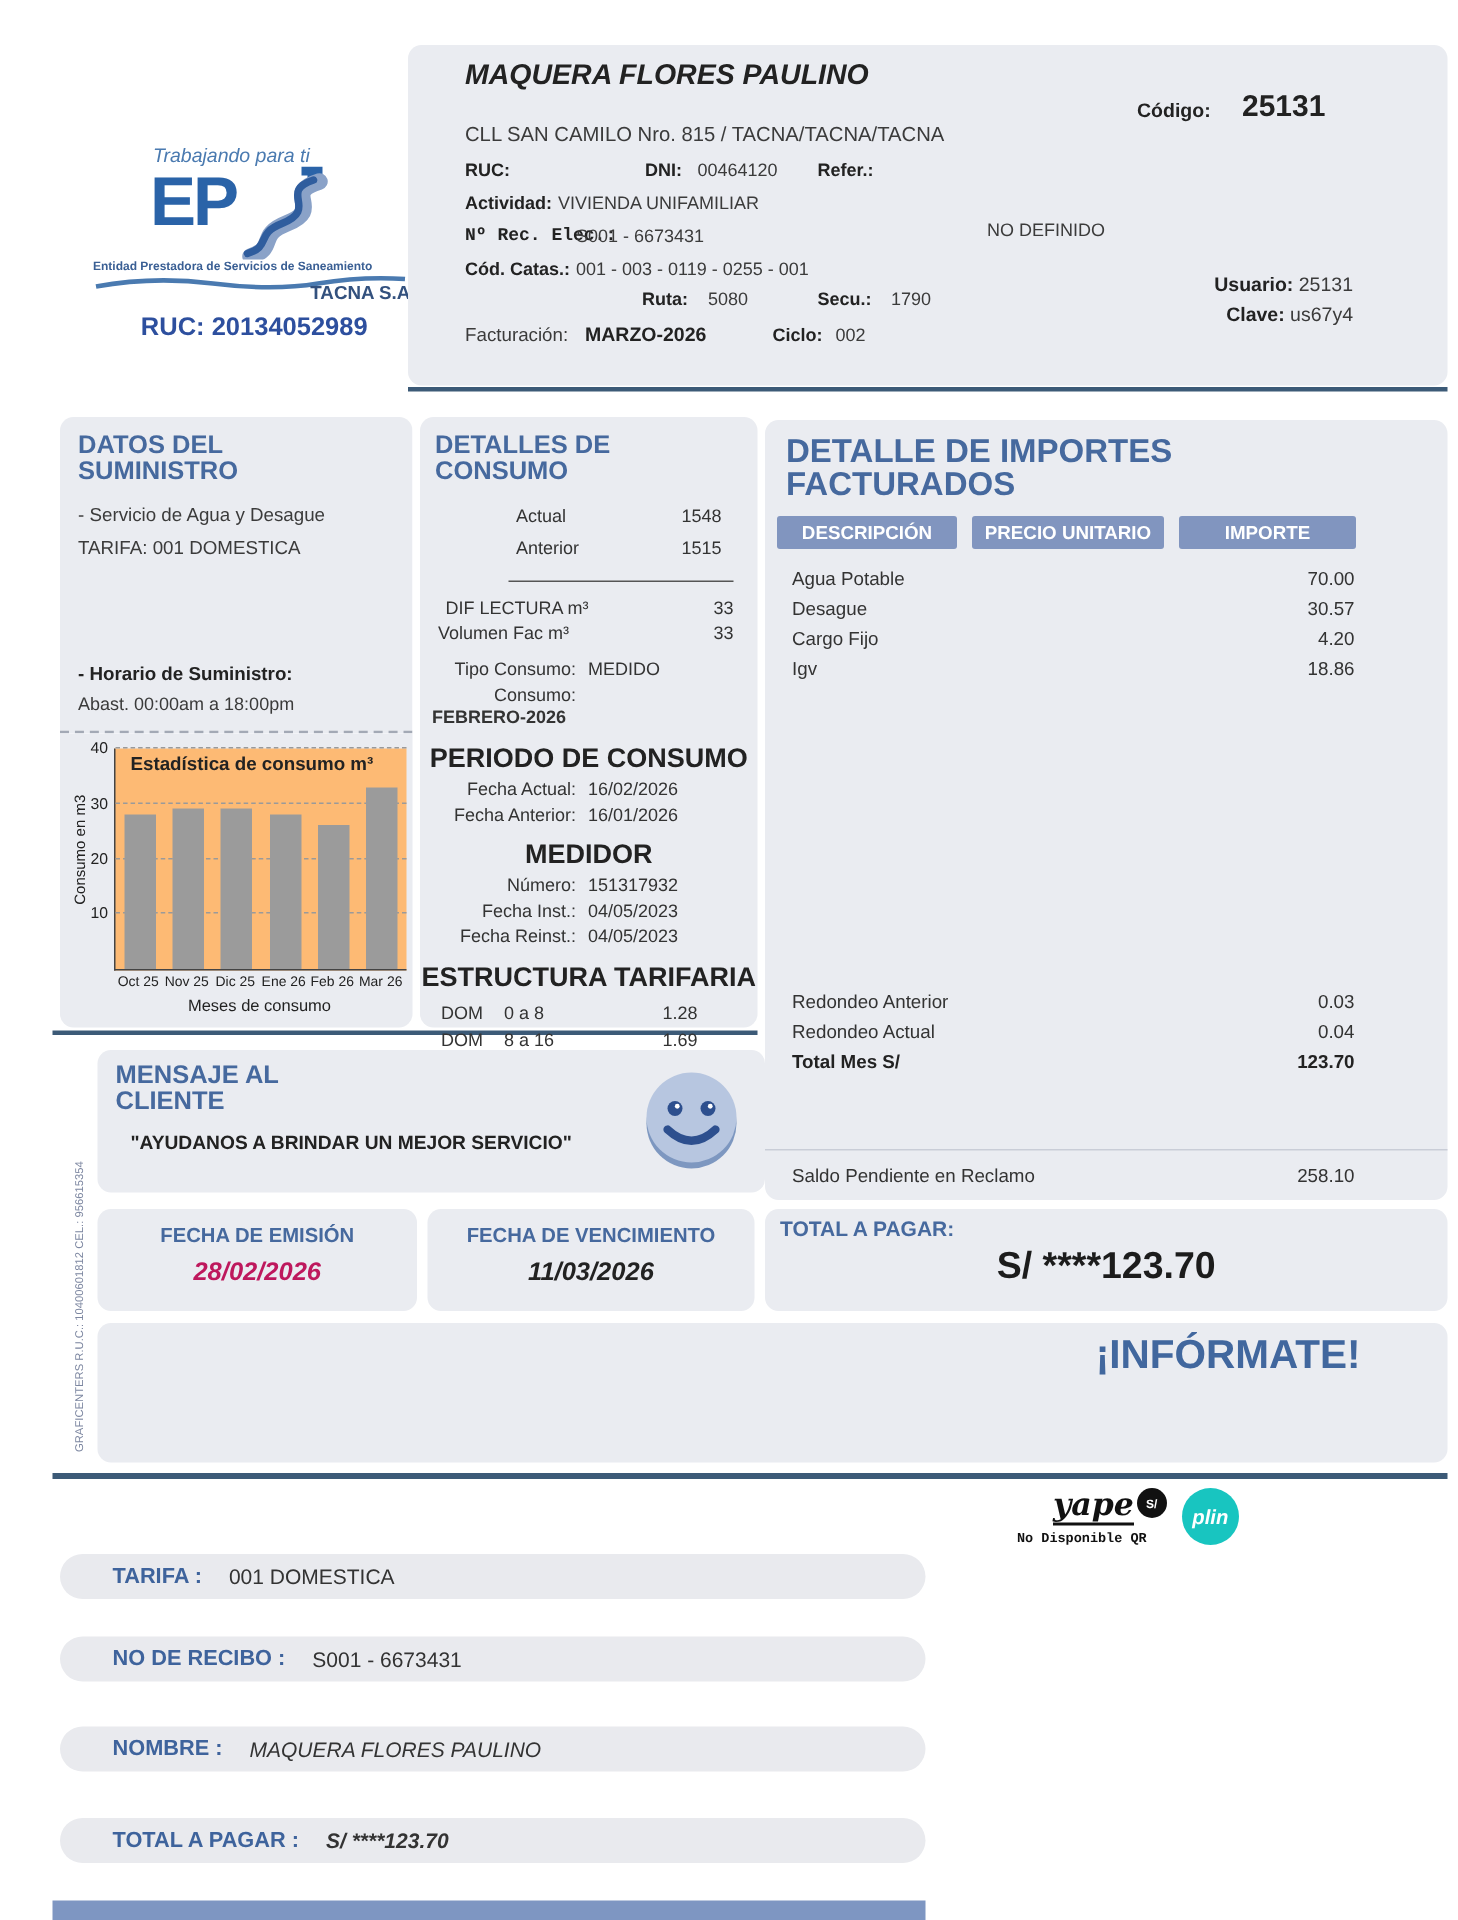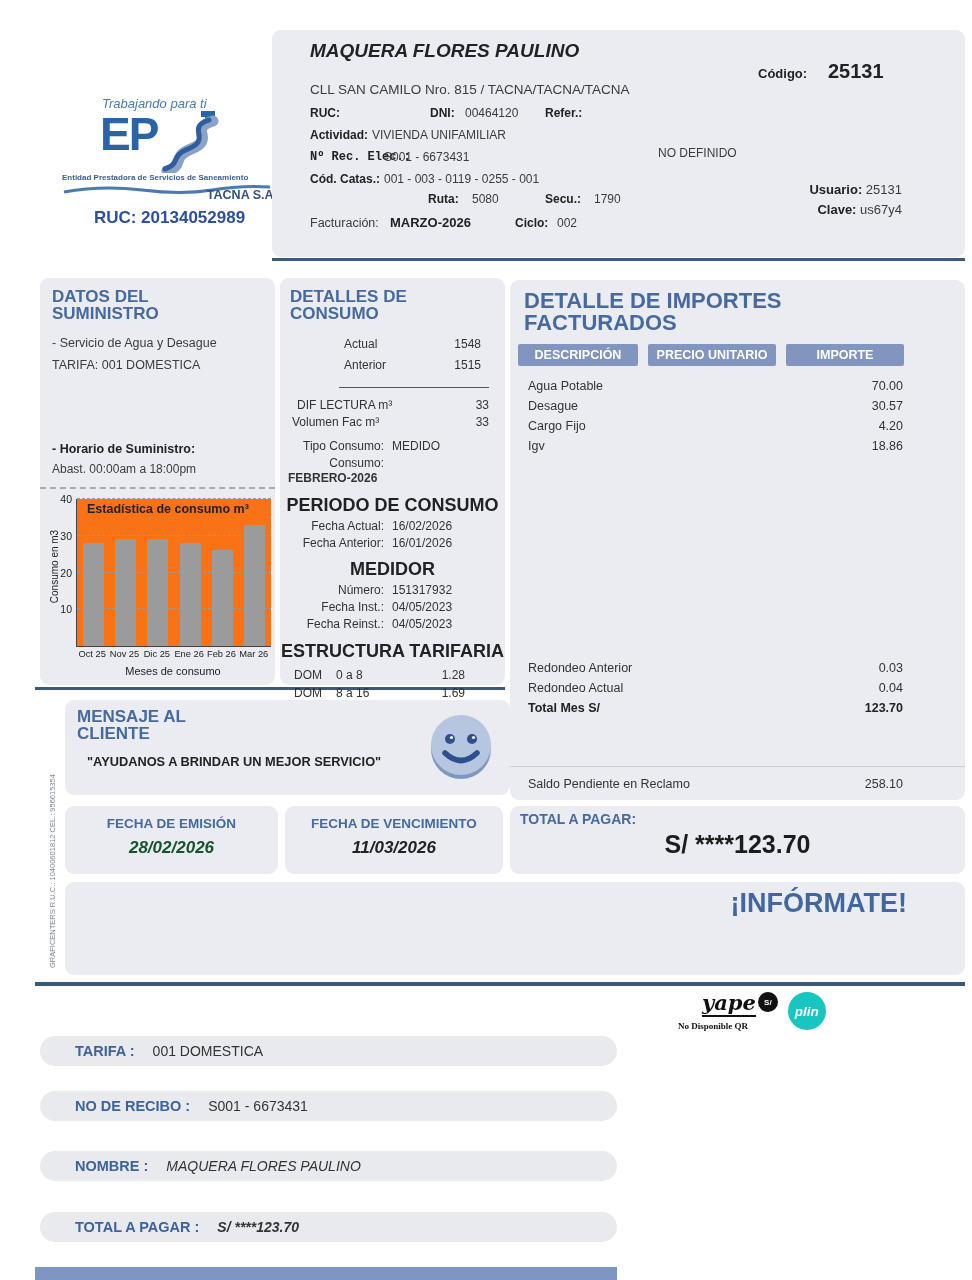--- a/index.html
+++ b/index.html
@@ -20,21 +20,21 @@
   .hval{font-size:12px;color:#3b3b3b;}
   .hbig{font-size:20px;font-weight:bold;color:#222;}
   .darkline{background:#3c5a77;}
   
   .cwrap{padding:6px 0 0 0;}
   .crow{display:flex;justify-content:space-between;font-size:12px;color:#333;line-height:15px;}
   .csec{text-align:center;font-weight:bold;font-size:18px;color:#222;}
   .lblcol{display:inline-block;width:104px;text-align:right;}
   .valcol{margin-left:8px;}
   
-  .plot{position:absolute;left:36px;top:10px;width:194px;height:147px;background:#f97316;
+  .plot{position:absolute;left:36px;top:10px;width:194px;height:147px;background:#fdba74;
         border-left:1px solid #444;border-bottom:1px solid #444;}
   .gridline{position:absolute;left:0;right:0;height:0;border-top:1px dashed #9a9a9a;}
   .chart-title{position:absolute;left:10px;top:3px;font-weight:bold;font-size:12.5px;color:#222;z-index:3;white-space:nowrap;}
   .bars{position:absolute;left:0;right:0;top:0;bottom:0;display:flex;align-items:flex-end;z-index:2;}
   .bar-slot{flex:1;display:flex;justify-content:center;align-items:flex-end;height:100%;}
   .bar{width:21px;background:#9b9b9b;}
   .yticks{position:absolute;left:10px;top:10px;width:22px;height:147px;}
   .ytick{position:absolute;right:0;transform:translateY(50%);font-size:10.5px;color:#222;}
   .xlabels{position:absolute;left:36px;top:160px;width:194px;display:flex;}
   .xlabel{flex:1;text-align:center;font-size:9.3px;color:#222;white-space:nowrap;}
@@ -43,21 +43,21 @@
   .thead{display:flex;gap:10px;position:absolute;left:8px;top:64px;}
   .th{background:#8195bf;color:#fff;font-weight:bold;font-size:12.5px;text-align:center;padding:4px 0;border-radius:2px;}
   .irow{display:flex;justify-content:space-between;padding:0 62px 0 18px;font-size:12.5px;line-height:20px;color:#333;}
   .irow.bold{font-weight:bold;color:#222;}
   
   .frow{position:absolute;left:40px;width:577px;height:30px;background:#e9eaee;border-radius:15px;
         display:flex;align-items:center;padding-left:35px;box-sizing:border-box;}
   .flbl{color:#3e639c;font-weight:bold;font-size:14.5px;}
   .fval{color:#333;font-size:14px;margin-left:18px;}
   .sidetext{font-size:7.5px;color:#7c86a0;transform:rotate(-90deg);transform-origin:0 0;white-space:nowrap;}
-  .qrnote{font-family:Liberation Serif, serif;font-size:9px;font-weight:bold;color:#111;}
+  .qrnote{font-family:Liberation Mono, monospace;font-size:9px;font-weight:bold;color:#111;}
   .yape{font-family:"DejaVu Serif",serif;font-style:italic;font-weight:bold;font-size:21px;color:#111;
         border-bottom:2px solid #111;line-height:1;}
   .plin{width:38px;height:38px;border-radius:50%;background:#18c5c0;color:#fff;display:flex;
         align-items:center;justify-content:center;font-weight:bold;font-size:13.5px;font-style:italic;}
   .bubble{display:inline-flex;width:20px;height:20px;border-radius:50%;background:#111;color:#fff;
         font-size:8px;font-weight:bold;align-items:center;justify-content:center;vertical-align:top;margin-left:2px;}
 </style>
 </head>
 <body>
 
@@ -303,21 +303,21 @@
       <circle cx="24" cy="27" r="5" fill="#2d4f8e"></circle>
       <circle cx="46" cy="27" r="5" fill="#2d4f8e"></circle>
       <circle cx="25.5" cy="25.5" r="1.6" fill="#fff"></circle>
       <circle cx="47.5" cy="25.5" r="1.6" fill="#fff"></circle>
       <path d="M19 41 Q35 56 51 41" stroke="#2d4f8e" stroke-width="5.5" fill="none" stroke-linecap="round"></path>
     </svg>
   </div>
 
   <div class="abs box" style="left:65px;top:806px;width:213px;height:68px;">
     <div style="text-align:center;margin-top:11px;font-size:13.5px;" class="bluehead">FECHA DE EMISIÓN</div>
-    <div style="text-align:center;margin-top:7px;font-size:17px;font-weight:bold;font-style:italic;color:#14532d;">28/02/2026</div>
+    <div style="text-align:center;margin-top:7px;font-size:17px;font-weight:bold;font-style:italic;color:#be185d;">28/02/2026</div>
   </div>
   <div class="abs box" style="left:285px;top:806px;width:218px;height:68px;">
     <div style="text-align:center;margin-top:11px;font-size:13.5px;" class="bluehead">FECHA DE VENCIMIENTO</div>
     <div style="text-align:center;margin-top:7px;font-size:17px;font-weight:bold;font-style:italic;color:#222;">11/03/2026</div>
   </div>
   <div class="abs box" style="left:510px;top:806px;width:455px;height:68px;">
     <div class="abs bluehead" style="left:10px;top:6px;font-size:14px;">TOTAL A PAGAR:</div>
     <div class="abs" style="left:0;right:0;top:24px;text-align:center;font-size:25px;font-weight:bold;color:#1c1c1c;">S/ ****123.70</div>
   </div>
 

